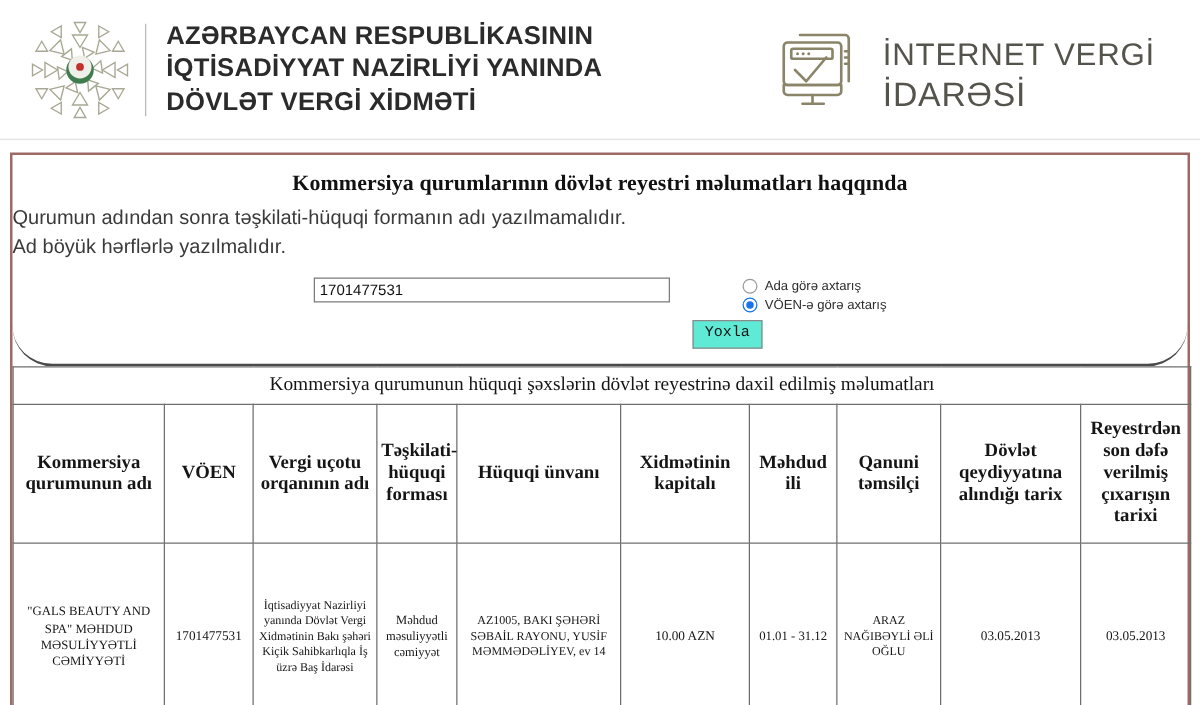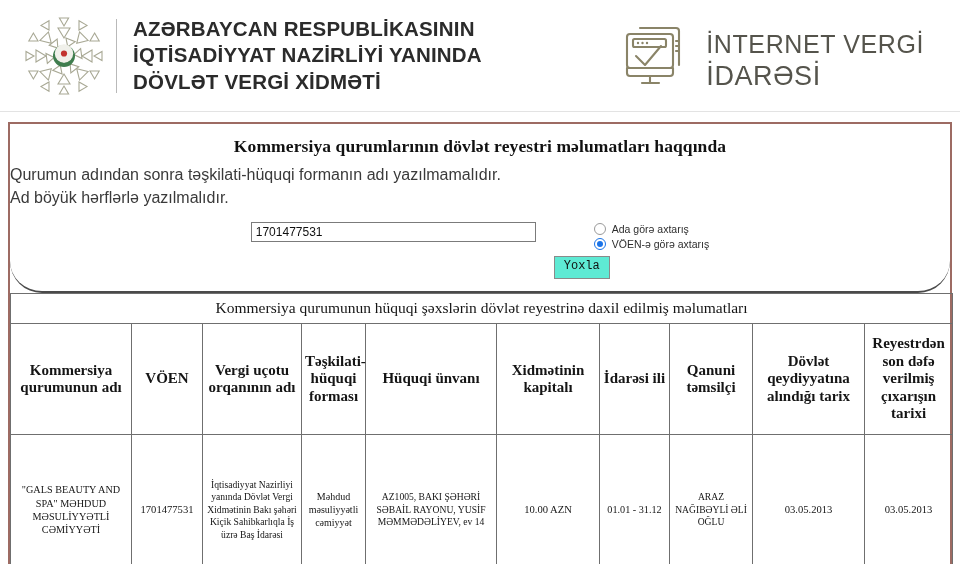--- a/index.html
+++ b/index.html
@@ -428,21 +428,21 @@
         <tr>
           <th class="span-title" colspan="10">Kommersiya qurumunun hüquqi şəxslərin dövlət reyestrinə daxil edilmiş məlumatları</th>
         </tr>
         <tr>
           <th class="col-head">Kommersiya qurumunun adı</th>
           <th class="col-head">VÖEN</th>
           <th class="col-head">Vergi uçotu orqanının adı</th>
           <th class="col-head">Təşkilati-hüquqi forması</th>
           <th class="col-head">Hüquqi ünvanı</th>
           <th class="col-head">Xidmətinin kapitalı</th>
-          <th class="col-head">İdarəsi ili</th>
+          <th class="col-head">Məhdud ili</th>
           <th class="col-head">Qanuni təmsilçi</th>
           <th class="col-head">Dövlət qeydiyyatına alındığı tarix</th>
           <th class="col-head">Reyestrdən son dəfə verilmiş çıxarışın tarixi</th>
         </tr>
       </thead>
       <tbody>
         <tr>
           <td class="data-cell d-name">"GALS BEAUTY AND SPA" MƏHDUD MƏSULİYYƏTLİ CƏMİYYƏTİ</td>
           <td class="data-cell d-voen">1701477531</td>
           <td class="data-cell d-office">İqtisadiyyat Nazirliyi yanında Dövlət Vergi Xidmətinin Bakı şəhəri Kiçik Sahibkarlıqla İş üzrə Baş İdarəsi</td>

